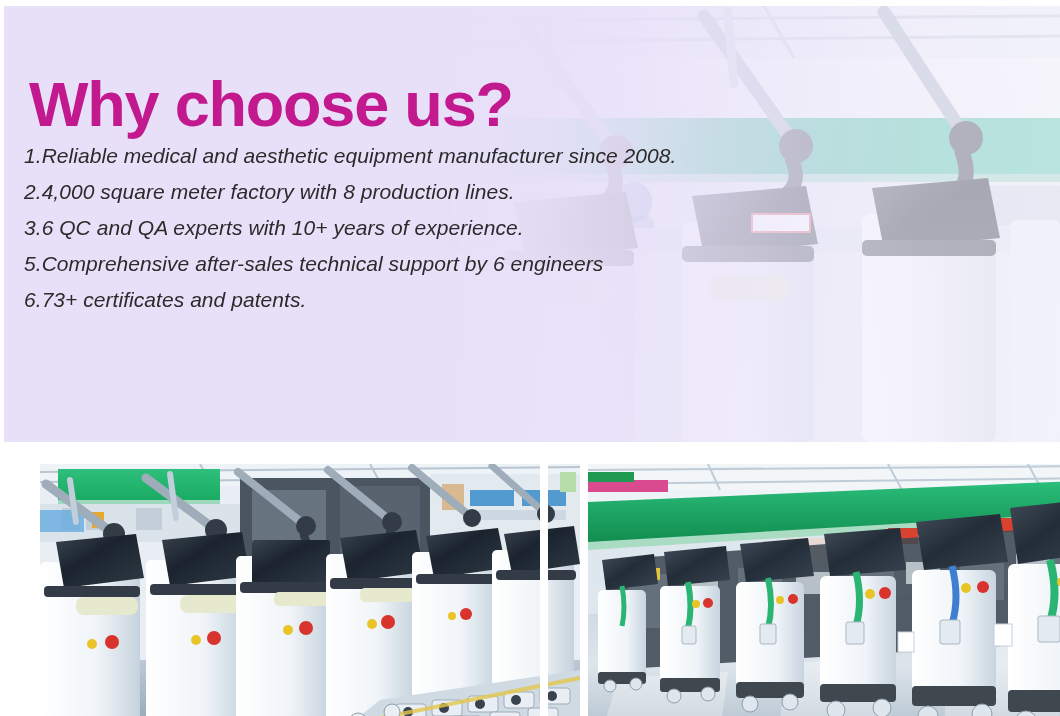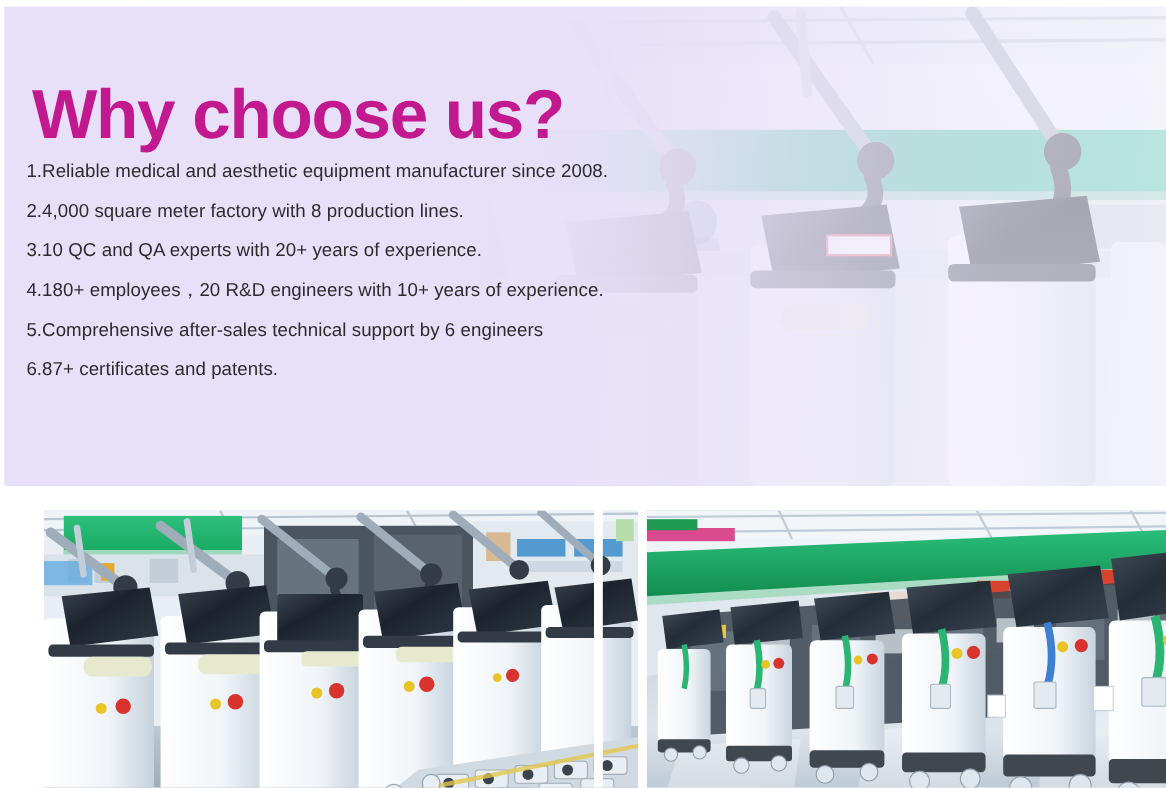--- a/index.html
+++ b/index.html
@@ -44,25 +44,26 @@
     font-weight:bold;
     color:#c2198e;
     letter-spacing:-1.2px;
     white-space:nowrap;
   }
 
   .points{
     position:absolute;left:24px;top:138px;width:760px;
   }
   .point{
-    font-size:17px;
+    font-size:21px;
     line-height:36px;
     color:#2b2b2b;
     white-space:nowrap;
     letter-spacing:0.05px;
+    font-style:italic;
   }
   .pt-num{display:inline;}
   .pt-txt{display:inline;}
 
   
   .gallery{
     position:absolute;left:0;top:448px;width:1060px;height:268px;
   }
   .shot{position:absolute;top:0;height:268px;overflow:hidden;background:#dfe7ee;}
   .shot svg{display:block;width:100%;height:100%;}
@@ -203,30 +204,27 @@
       <h1 class="title">Why choose us?</h1>
 
       <div class="points">
         <div class="point">
           <span class="pt-num">1.</span><span class="pt-txt">Reliable medical and aesthetic equipment manufacturer since 2008.</span>
         </div>
         <div class="point">
           <span class="pt-num">2.</span><span class="pt-txt">4,000 square meter factory with 8 production lines.</span>
         </div>
         <div class="point">
-          <span class="pt-num">3.</span><span class="pt-txt">10 QC and QA experts with 20+ years of experience.</span>
-        </div>
-        <div class="point">
-          <span class="pt-num">4.</span><span class="pt-txt">180+ employees，20 R&amp;D engineers with 10+ years of experience.</span>
+          <span class="pt-num">3.</span><span class="pt-txt">6 QC and QA experts with 10+ years of experience.</span>
         </div>
         <div class="point">
           <span class="pt-num">5.</span><span class="pt-txt">Comprehensive after-sales technical support by 6 engineers</span>
         </div>
         <div class="point">
-          <span class="pt-num">6.</span><span class="pt-txt">87+ certificates and patents.</span>
+          <span class="pt-num">6.</span><span class="pt-txt">73+ certificates and patents.</span>
         </div>
       </div>
     </div>
   </section>
 
   <section class="gallery">
 
     <figure class="shot shot-left">
       <svg viewBox="0 0 540 268" preserveAspectRatio="xMidYMid slice" aria-hidden="true">
         <defs>

